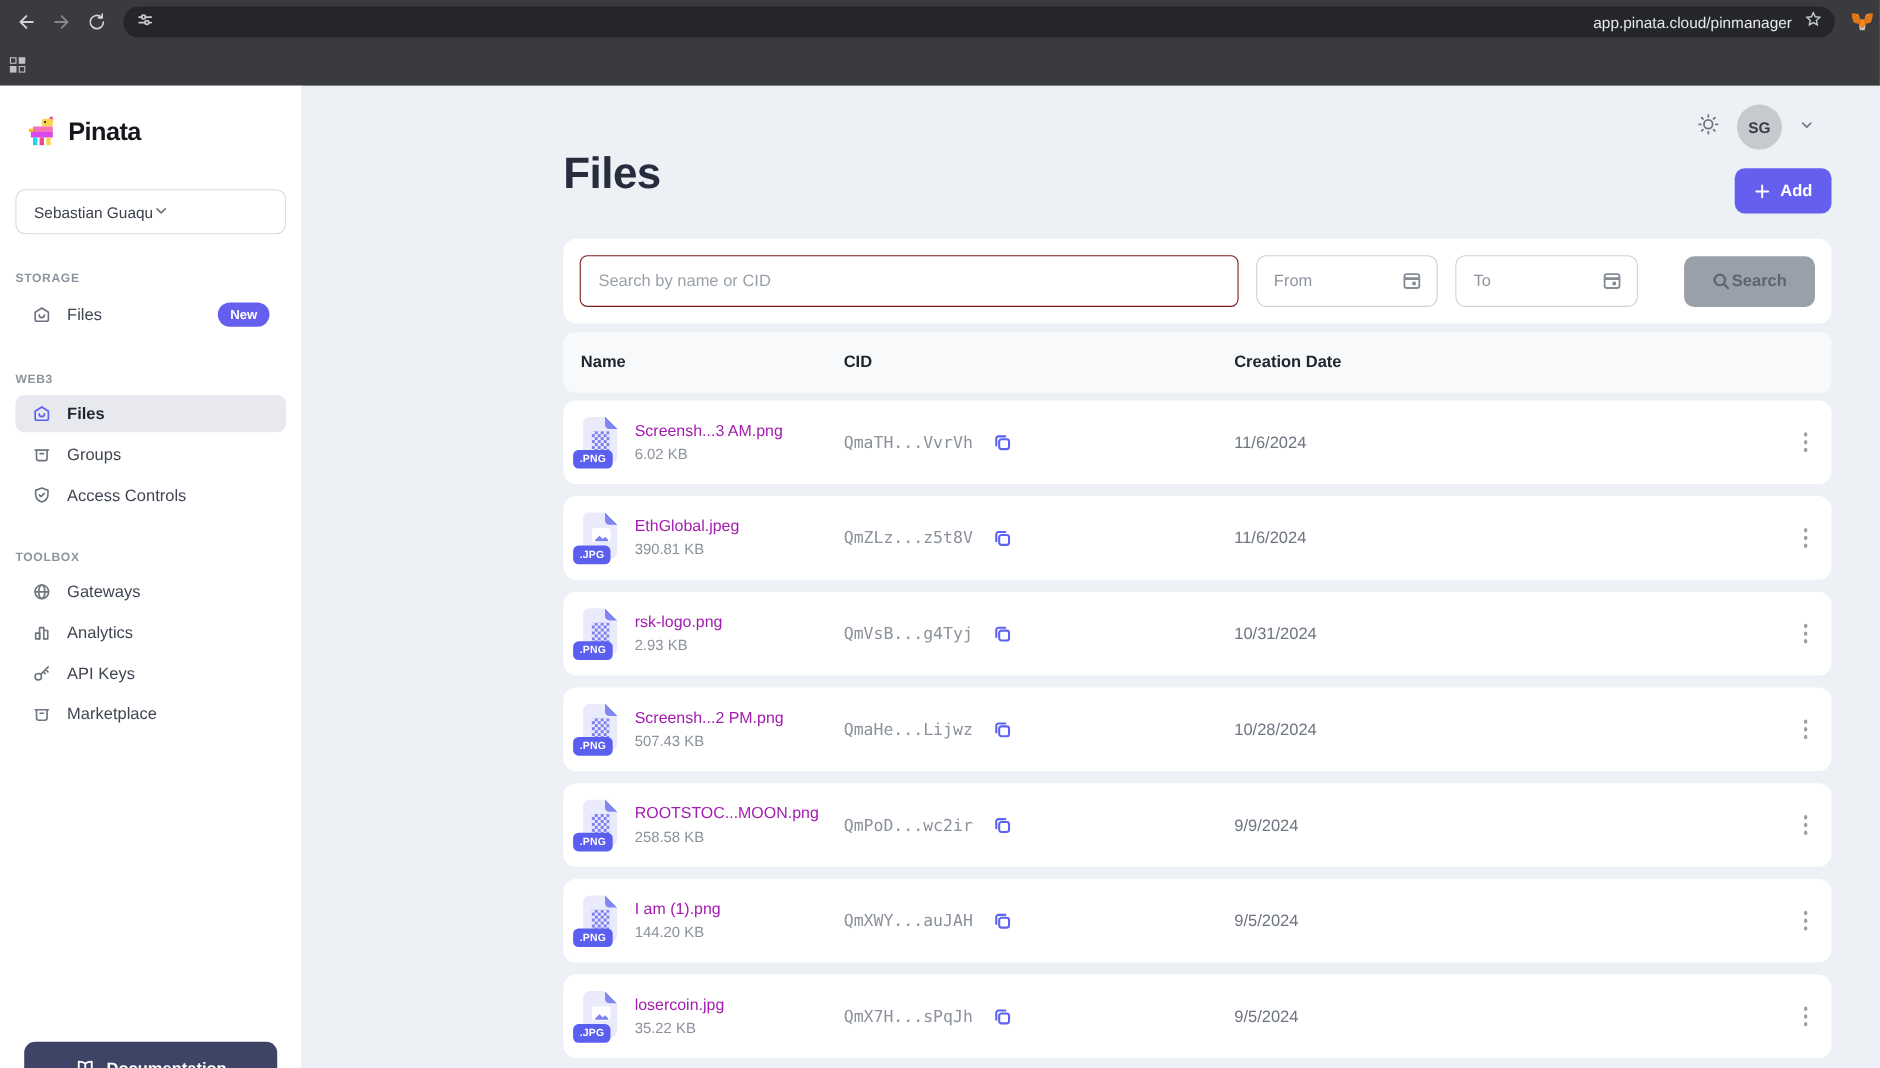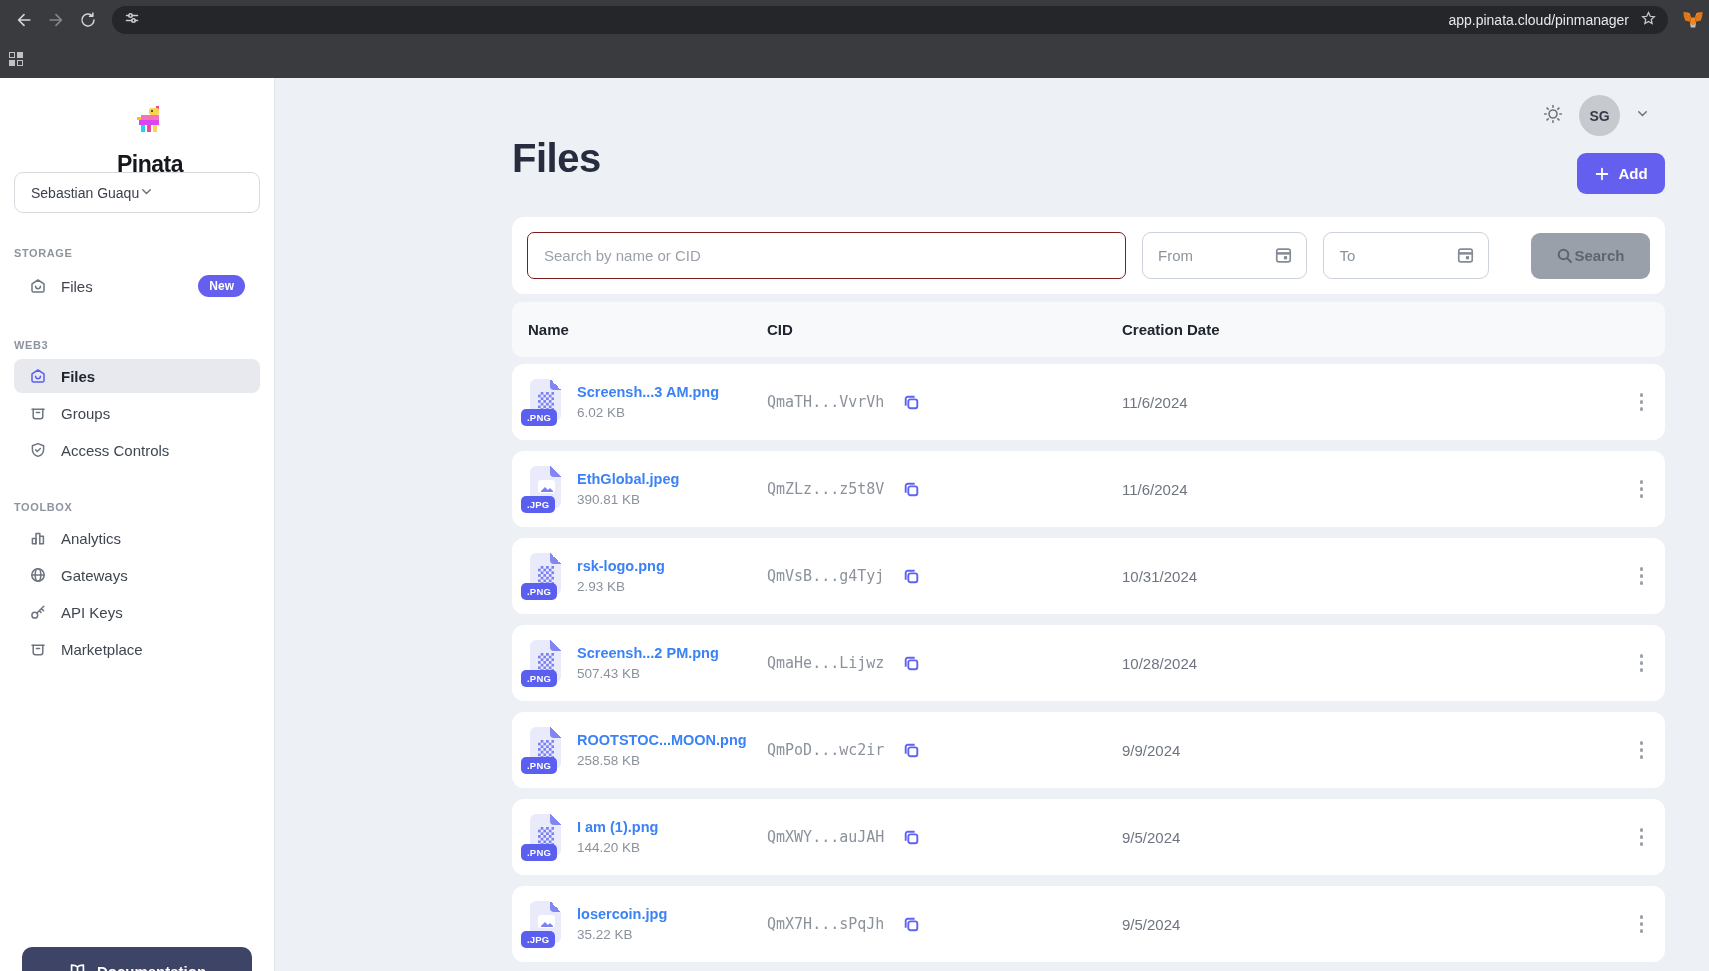--- a/index.html
+++ b/index.html
@@ -17,21 +17,21 @@
   .metamask { margin-left:14px; display:flex; }
   .strip { height:38px; display:flex; align-items:center; padding-left:9px; }
   .grid-icon { display:grid; grid-template-columns:6px 6px; grid-gap:2px; }
   .grid-icon i { width:6px; height:6px; display:block; }
   .grid-icon i.o { border:1.5px solid #bfc1c4; }
   .grid-icon i.f { background:#bfc1c4; }
 
   
   .app { display:flex; height:893px; background:#edf1f6; }
   .sidebar { width:275px; background:#fff; border-right:1px solid #e4e7ec; position:relative; padding-top:28px; flex:none; }
-  .logo-row { display:flex; align-items:center; gap:9px; padding-left:26px; height:36px;flex-direction:column; }
+  .logo-row { display:flex; gap:9px; padding-left:26px; height:36px; }
   .logo-text { font-size:23px; font-weight:800; color:#15171c; letter-spacing:-0.5px; }
   .workspace { margin:30px 14px 0; height:41px; border:1px solid #d7dbe0; border-radius:9px; display:flex; align-items:center; padding:0 12px 0 16px; background:#fff; }
   .workspace span { flex:1; font-size:14px; color:#3c424c; white-space:nowrap; overflow:hidden; }
   .section-label { margin:34px 14px 8px; font-size:11px; font-weight:700; color:#8d949e; letter-spacing:0.6px; }
   .nav-item { margin:3px 14px; padding:8px 15px; display:flex; align-items:center; gap:14px; border-radius:8px; font-size:15px; color:#3f4651; cursor:pointer; }
   .nav-item svg { stroke:#6e7580; fill:none; stroke-width:1.5; stroke-linecap:round; stroke-linejoin:round; flex:none; }
   .nav-item.active { background:#e7e9ee; color:#1f242e; font-weight:600; }
   .nav-item.active svg { stroke:#5b5ff0; }
   .badge-new { margin-left:auto; background:#655ff0; color:#fff; font-size:12px; font-weight:600; padding:4px 11px; border-radius:999px; }
   .docs-btn { position:absolute; left:22px; right:22px; bottom:-24px; height:48px; background:#3e4466; color:#fff; border-radius:10px; display:flex; align-items:center; justify-content:center; gap:10px; font-size:15px; font-weight:600; }
@@ -65,21 +65,21 @@
   .file-row { height:76px; background:#fff; border-radius:12px; margin-bottom:11px; }
 
   .name-cell { display:flex; align-items:center; gap:13px; }
   .file-icon { position:relative; width:36px; height:47px; flex:none; }
   .file-shape { position:absolute; left:2px; right:3px; top:0; bottom:5px; background:#e9ebfb; border-radius:6px; }
   .file-shape::after { content:''; position:absolute; top:0; right:0; width:11px; height:11px; background:linear-gradient(225deg,#fff 0 50%,#8286f2 50% 100%); border-bottom-left-radius:4px; }
   .checker { position:absolute; left:8px; top:13px; width:16px; height:19px;
              background-image:repeating-conic-gradient(#7b80f2 0% 25%, transparent 0% 50%); background-size:5.4px 5.4px; }
   .jpg-glyph { position:absolute; left:7px; top:13px; }
   .type-badge { position:absolute; left:-7px; bottom:0; background:#5b5ff0; color:#fff; font-size:9.5px; font-weight:700; padding:3px 6px; border-radius:5px; letter-spacing:0.2px; }
-  .file-name { font-size:14.5px; font-weight:700; color:#3b82f6; margin-bottom:5px; }
+  .file-name { font-size:14.5px; font-weight:400; color:#a21caf; margin-bottom:5px; }
   .file-size { font-size:13.5px; color:#8b929c; }
   .cid-cell { display:flex; align-items:center; gap:18px; }
   .cid-text { font-family:"DejaVu Sans Mono", monospace; font-size:15px; color:#8b929c; }
   .copy-btn { display:flex; cursor:pointer; }
   .copy-btn svg { stroke:#5c63f2; fill:none; stroke-width:1.8; stroke-linejoin:round; }
   .date-cell { font-size:15px; color:#6e7580; }
   .kebab { justify-self:end; display:flex; flex-direction:column; gap:3.5px; padding:6px; cursor:pointer; }
   .kebab i { width:3.5px; height:3.5px; border-radius:50%; background:#99a0aa; display:block; }
 </style>
 </head>
@@ -197,33 +197,33 @@
       <svg width="18" height="18" viewBox="0 0 18 18">
         <path d="M9 2.6 L14.6 4.8 V8.4 C14.6 11.9 12.4 14.3 9 15.4 C5.6 14.3 3.4 11.9 3.4 8.4 V4.8 Z"></path>
         <path d="M6.7 8.9 L8.3 10.5 L11.3 7.5"></path>
       </svg>
       <span>Access Controls</span>
     </div>
 
     <div class="section-label">TOOLBOX</div>
     <div class="nav-item">
       <svg width="18" height="18" viewBox="0 0 18 18">
+        <circle cx="9" cy="9" r="6.2"></circle>
+          <ellipse cx="9" cy="9" rx="2.8" ry="6.2"></ellipse>
+          <path d="M2.8 9 H15.2"></path>
+      </svg>
+      <span>Gateways</span>
+    </div>
+    <div class="nav-item">
+      <svg width="18" height="18" viewBox="0 0 18 18">
         <path d="M3.4 14.8 V9.6 H7 V14.8 Z"></path>
           <path d="M7 14.8 V4.6 H10.8 V14.8"></path>
           <path d="M10.8 7.2 H14.4 V14.8 H10.8"></path>
       </svg>
       <span>Analytics</span>
-    </div>
-    <div class="nav-item">
-      <svg width="18" height="18" viewBox="0 0 18 18">
-        <circle cx="9" cy="9" r="6.2"></circle>
-          <ellipse cx="9" cy="9" rx="2.8" ry="6.2"></ellipse>
-          <path d="M2.8 9 H15.2"></path>
-      </svg>
-      <span>Gateways</span>
     </div>
     <div class="nav-item">
       <svg width="18" height="18" viewBox="0 0 18 18">
         <circle cx="5.8" cy="12.2" r="2.9"></circle>
           <path d="M8 10 L14.8 3.2 M12.4 5.6 L14.6 7.8 M10.3 7.7 L12 9.4"></path>
       </svg>
       <span>API Keys</span>
     </div>
     <div class="nav-item">
       <svg width="18" height="18" viewBox="0 0 18 18">

